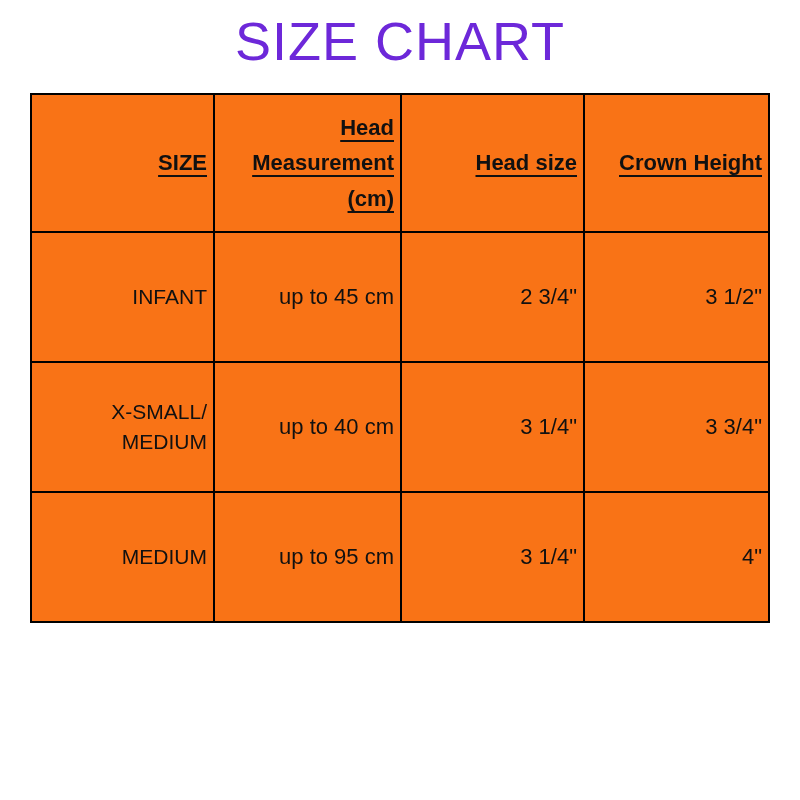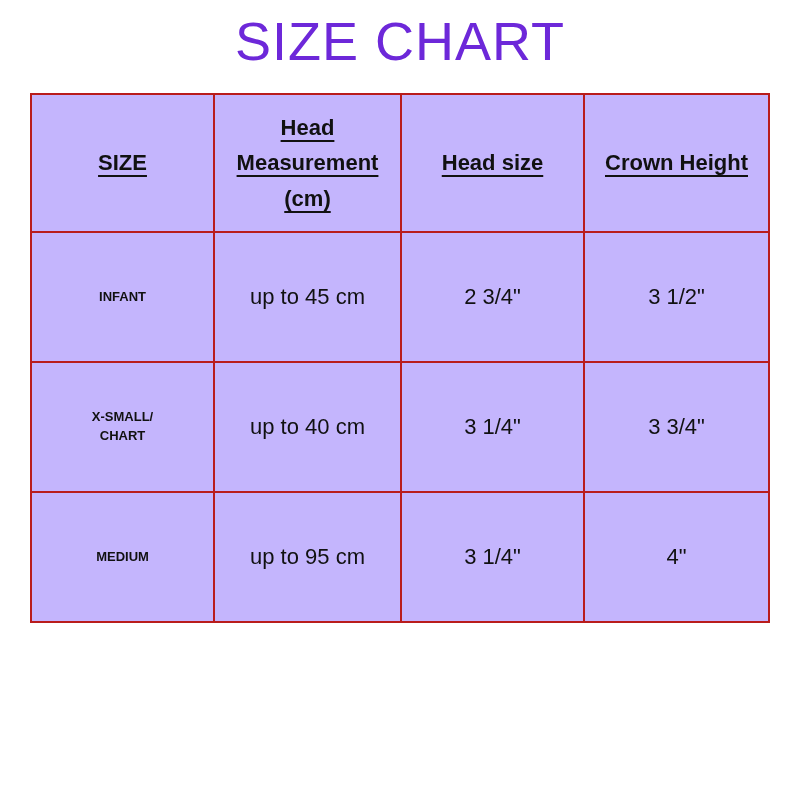--- a/index.html
+++ b/index.html
@@ -30,46 +30,46 @@
     position: absolute;
     top: 93px;
     left: 30px;
     width: 738px;
     border-collapse: collapse;
     table-layout: fixed;
     background: #ffffff;
   }
   .size-table th,
   .size-table td {
-    border: 2px solid #b91c1c;
-    text-align: center;
+    border: 2px solid #000000;
+    text-align: right;
     vertical-align: middle;
-    background: #c4b5fd;
+    background: #f97316;
     white-space: pre-line;
     padding: 0 6px;
     color: #111111;
   }
   .size-table th {
     height: 138px;
     font-size: 22px;
     font-weight: 700;
     text-decoration: underline;
     text-decoration-thickness: 2px;
     text-underline-offset: 5px;
     line-height: 1.62;
   }
   .size-table td {
     height: 130px;
     font-size: 22px;
     font-weight: 400;
     line-height: 1.45;
   }
   .size-table td.size-cell {
-    font-weight: 700;
-    font-size: 13px;
+    font-weight: 400;
+    font-size: 21px;
   }
 </style>
 </head>
 <body>
 
 <div class="page">
 
   <h1 class="title">SIZE CHART</h1>
 
   <table class="size-table">
@@ -91,21 +91,21 @@
     </thead>
     <tbody>
       <tr>
         <td class="size-cell">INFANT</td>
         <td>up to 45 cm</td>
         <td>2 3/4"</td>
         <td>3 1/2"</td>
       </tr>
       <tr>
         <td class="size-cell">X-SMALL/
-CHART</td>
+MEDIUM</td>
         <td>up to 40 cm</td>
         <td>3 1/4"</td>
         <td>3 3/4"</td>
       </tr>
       <tr>
         <td class="size-cell">MEDIUM</td>
         <td>up to 95 cm</td>
         <td>3 1/4"</td>
         <td>4"</td>
       </tr>

